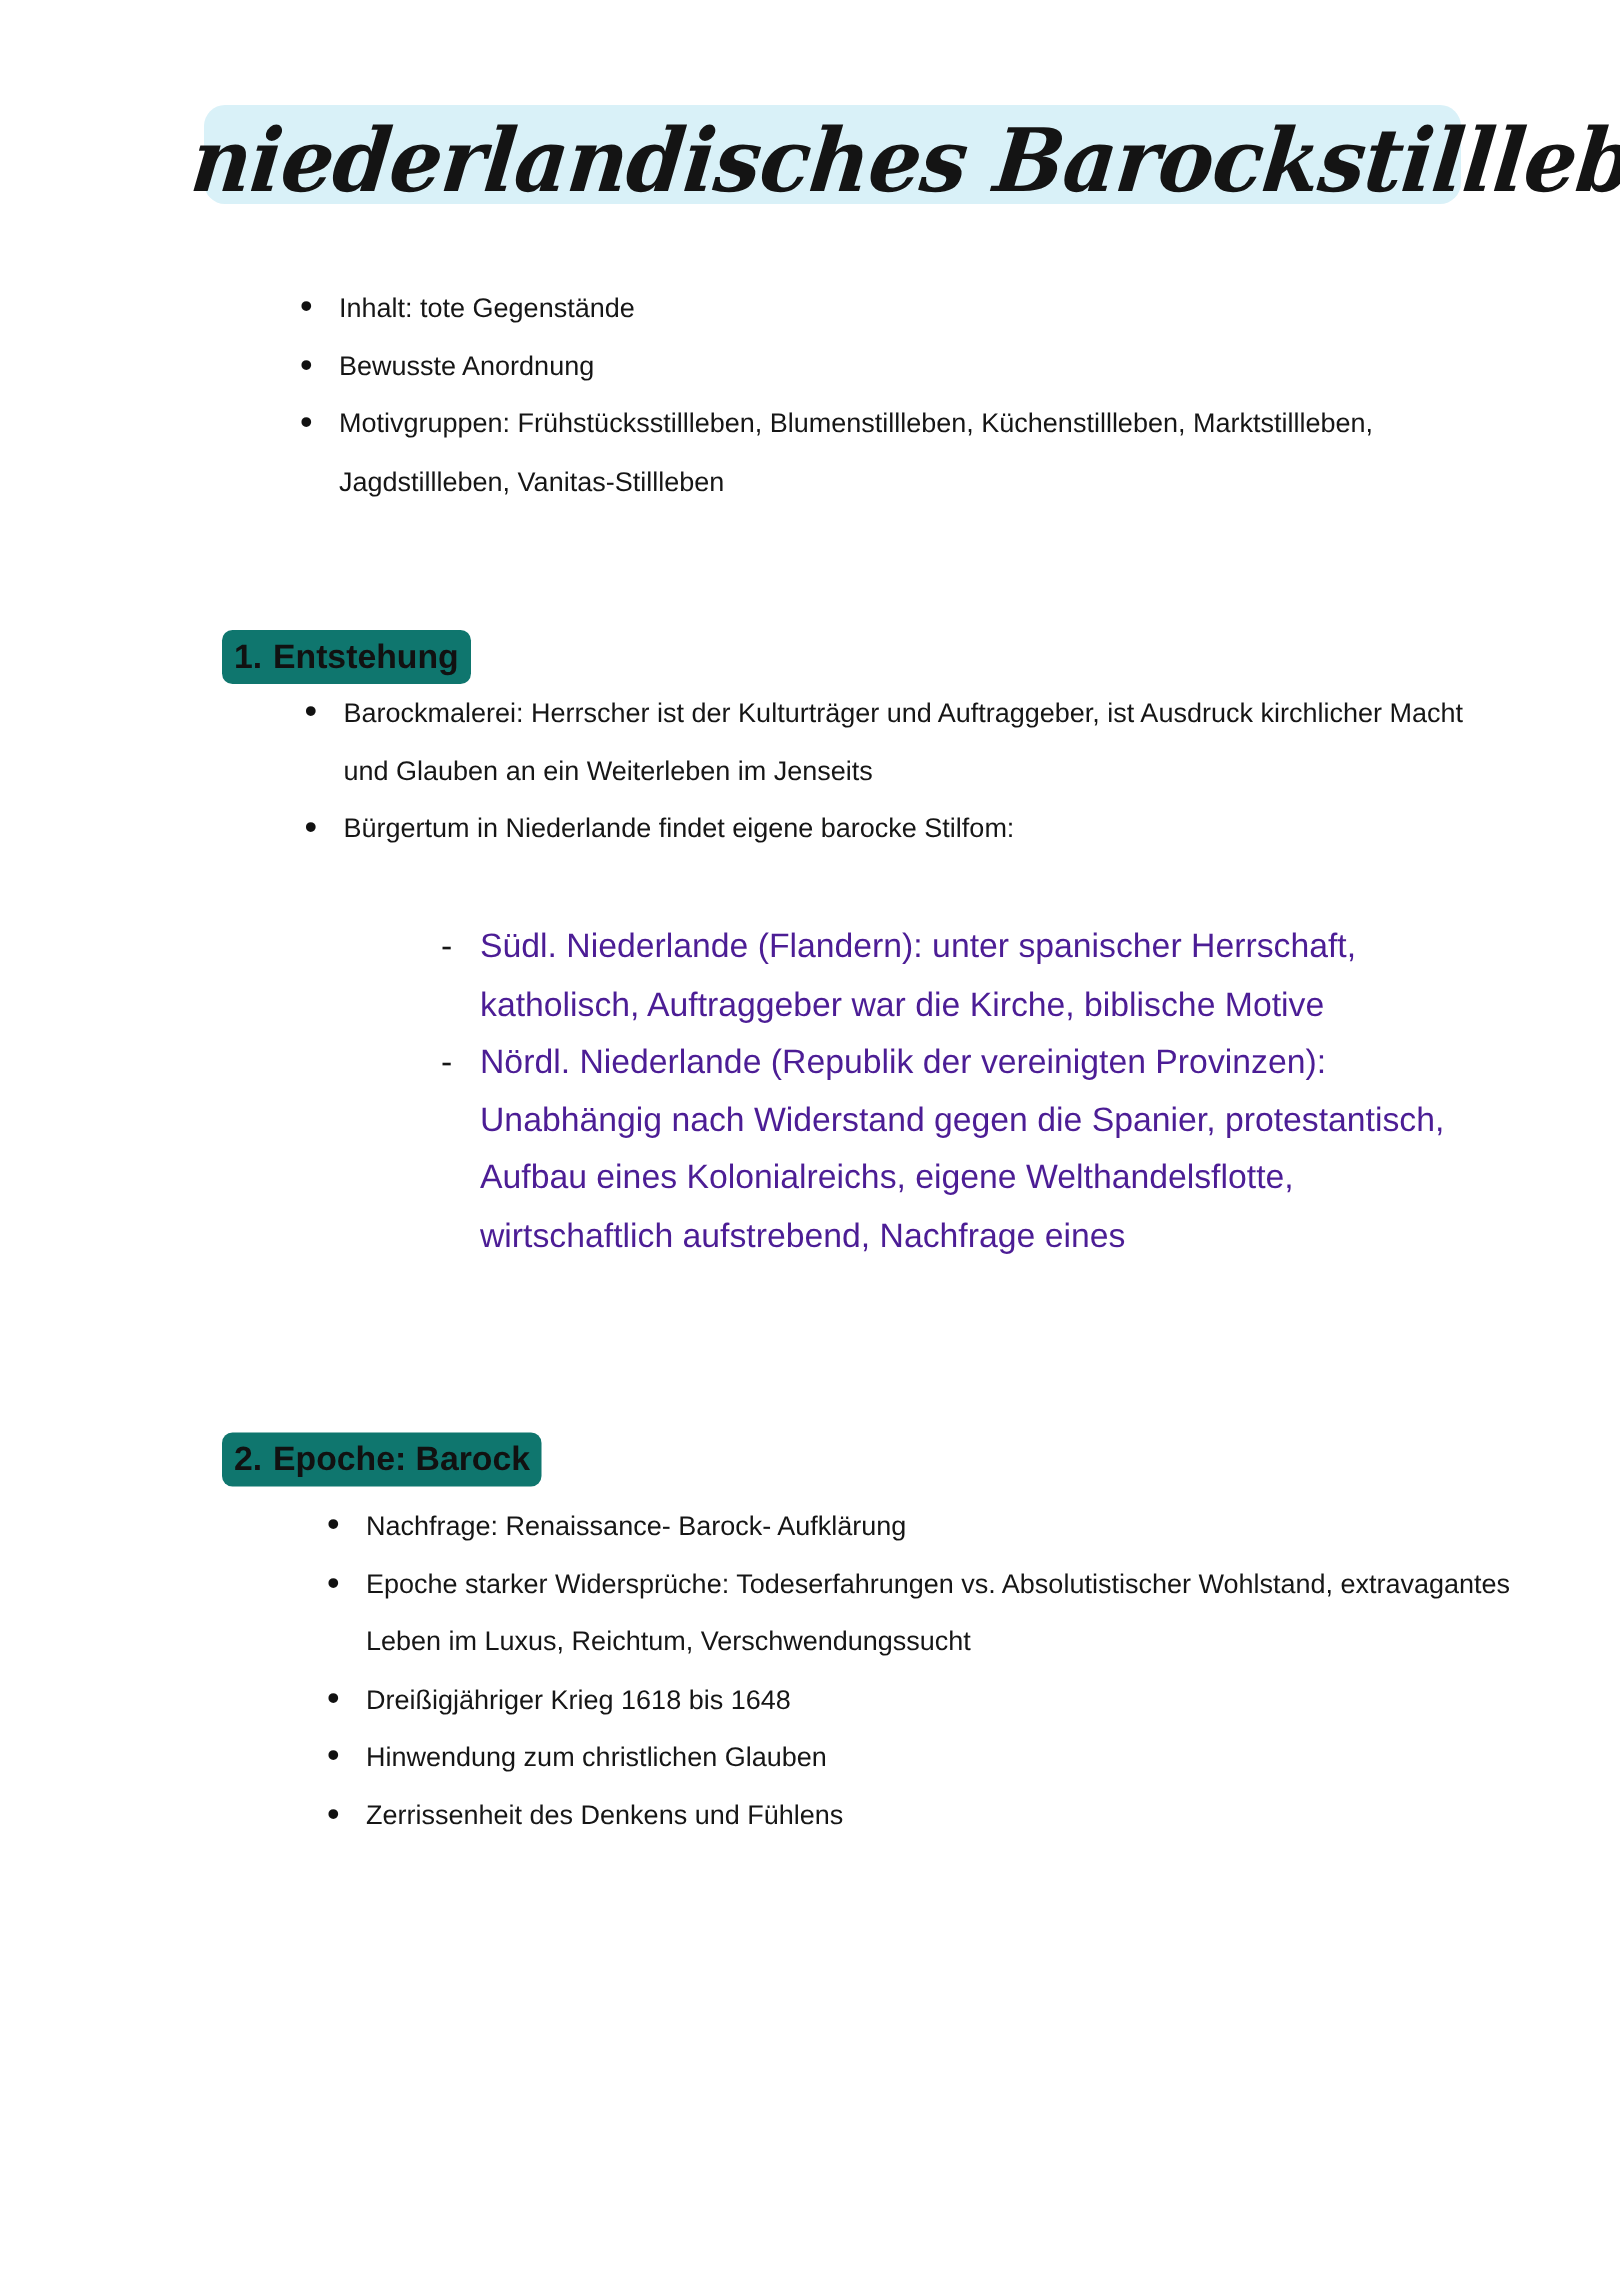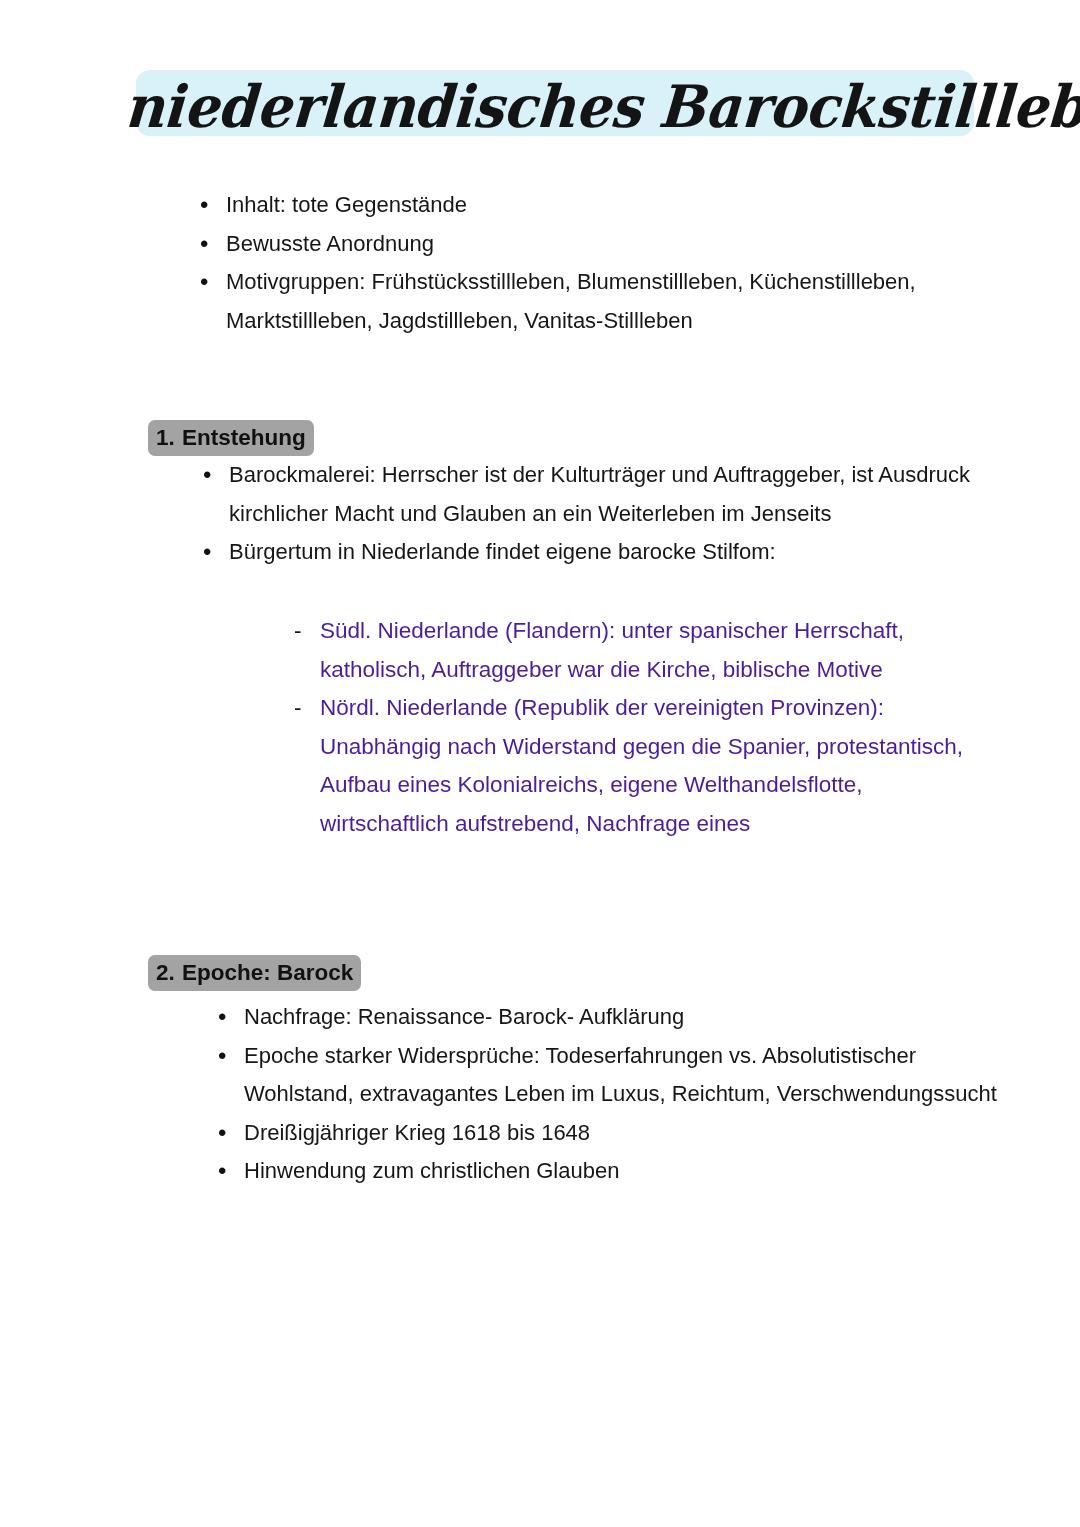--- a/index.html
+++ b/index.html
@@ -63,21 +63,21 @@
   
   ul.bullets {
     list-style: none;
     margin: 0;
     padding: 0;
   }
 
   ul.bullets > li {
     position: relative;
     padding-left: 26px;
-    font-size: 22px;
+    font-size: 18px;
     line-height: 38.5px;
     color: #161616;
     margin: 0;
   }
 
   ul.bullets > li::before {
     content: "\2022";
     position: absolute;
     left: 0;
     top: 0;
@@ -113,21 +113,21 @@
 
   
   .section-heading {
     position: absolute;
     display: inline-block;
     white-space: nowrap;
     font-size: 22.5px;
     line-height: 30px;
     font-weight: 700;
     color: #111111;
-    background: #a3a3a3;
+    background: #0f766e;
     border-radius: 7px;
     padding: 3px 8px 3px 8px;
   }
 
   .section-heading .num {
     display: inline-block;
     min-width: 26px;
   }
 
   
@@ -170,15 +170,16 @@
 
   <div class="section-heading" id="heading-2">
     <span class="num">2.</span><span>Epoche: Barock</span>
   </div>
 
   <ul class="bullets block" id="section2-list">
     <li>Nachfrage: Renaissance- Barock- Aufklärung</li>
     <li>Epoche starker Widersprüche: Todeserfahrungen vs. Absolutistischer Wohlstand, extravagantes Leben im Luxus, Reichtum, Verschwendungssucht</li>
     <li>Dreißigjähriger Krieg 1618 bis 1648</li>
     <li>Hinwendung zum christlichen Glauben</li>
+    <li>Zerrissenheit des Denkens und Fühlens</li>
   </ul>
 
 </div>
 
 </body></html>

